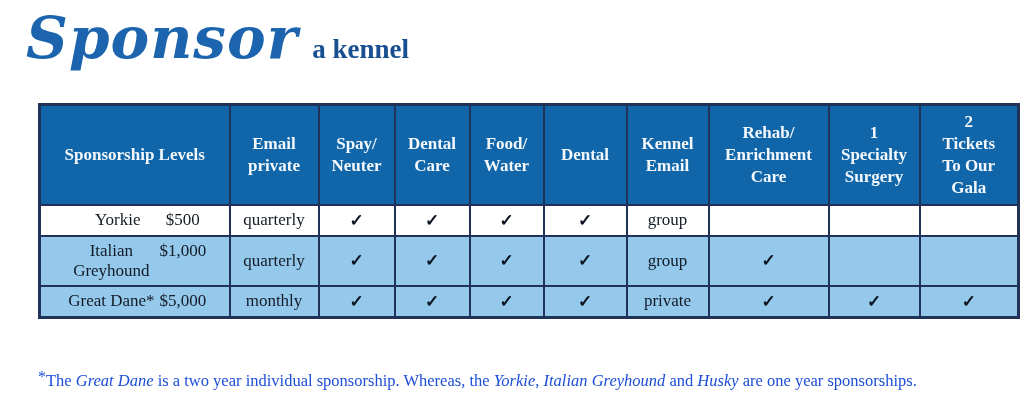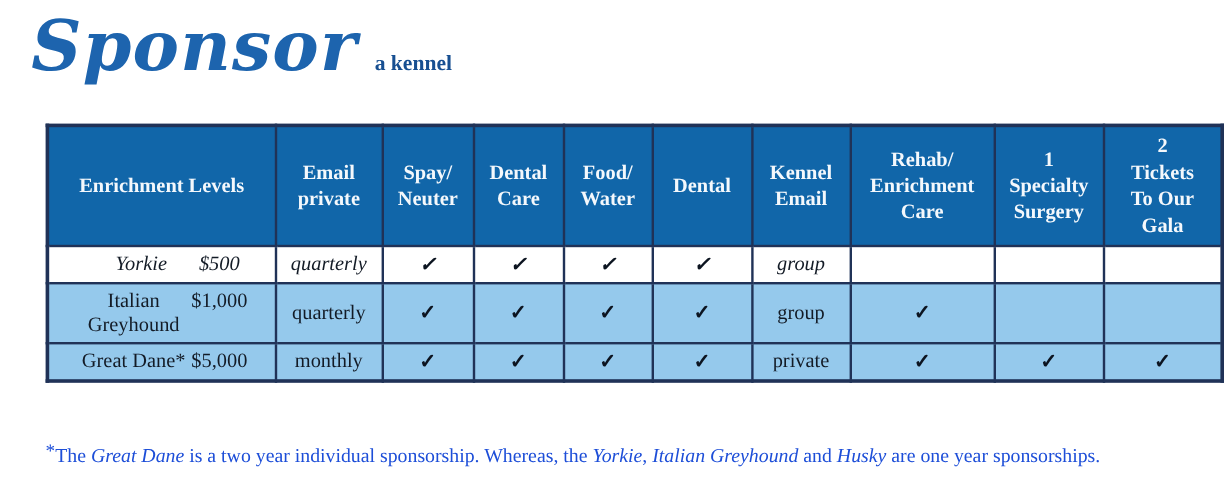--- a/index.html
+++ b/index.html
@@ -12,21 +12,21 @@
     display: flex; align-items: baseline;
   }
   .script-title {
     font-family: "DejaVu Serif", serif;
     font-style: italic; font-weight: bold;
     font-size: 58px; line-height: 88px;
     color: #1d64ae;
     letter-spacing: 1px;
   }
   .subtitle {
-    font-size: 18px; font-weight: bold;
+    font-size: 27px; font-weight: bold;
     color: #174f91; margin-left: 14px;
   }
 
   
   .table-wrap { position: absolute; left: 38px; top: 103px; }
   table.sponsor {
     border-collapse: collapse;
     table-layout: fixed;
     width: 979px;
     border: 3px solid #203257;
@@ -45,21 +45,21 @@
     height: 100px;
     padding: 2px 3px;
   }
   table.sponsor td {
     font-size: 17px;
     color: #131b26;
     background: #ffffff;
     padding: 4px 2px;
   }
   tr.row-alt td { background: #95c9ec; }
-  tr.row-1 td, tr.row-3 td { height: 29px; font-style: italic; }
+  tr.row-1 td, tr.row-3 td { height: 29px; }
   tr.row-2 td { height: 45px; }
   tr.row-4 td { height: 30px; margin-top: 41px; }
 
   td.level-cell { text-align: left; padding-left: 9px; }
   td.level-cell .name {
     display: inline-block; vertical-align: top; width: 96px;
   }
   td.level-cell .price {
     display: inline-block; vertical-align: top;
   }
@@ -90,21 +90,21 @@
       <col style="width:75px">
         <col style="width:74px">
         <col style="width:83px">
       <col style="width:82px">
         <col style="width:120px">
         <col style="width:91px">
       <col style="width:99px">
     </colgroup>
     <thead>
       <tr>
-        <th>Enrichment Levels</th>
+        <th>Sponsorship Levels</th>
         <th>Email
 private</th>
         <th>Spay/
 Neuter</th>
         <th>Dental
 Care</th>
         <th>Food/
 Water</th>
         <th>Dental</th>
         <th>Kennel

